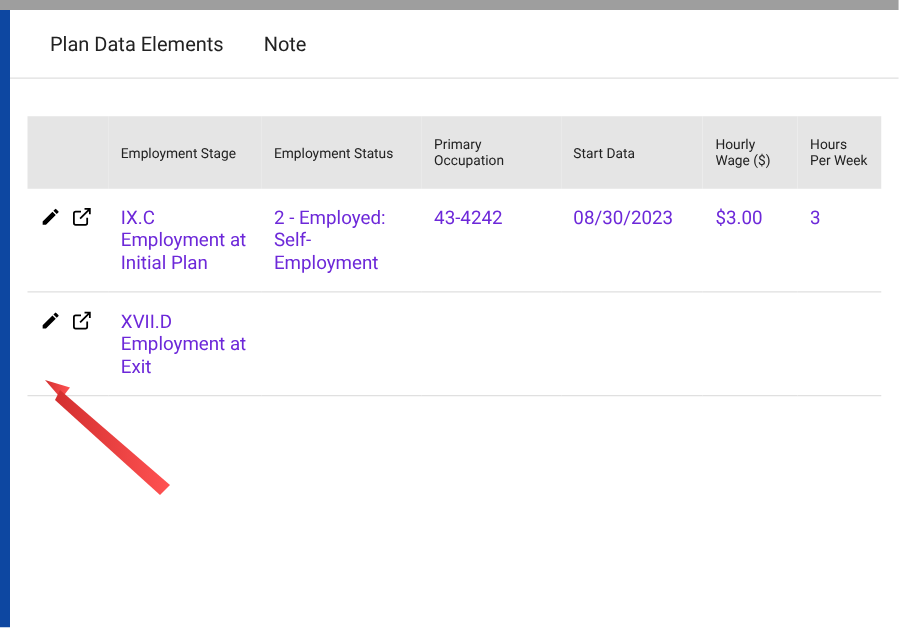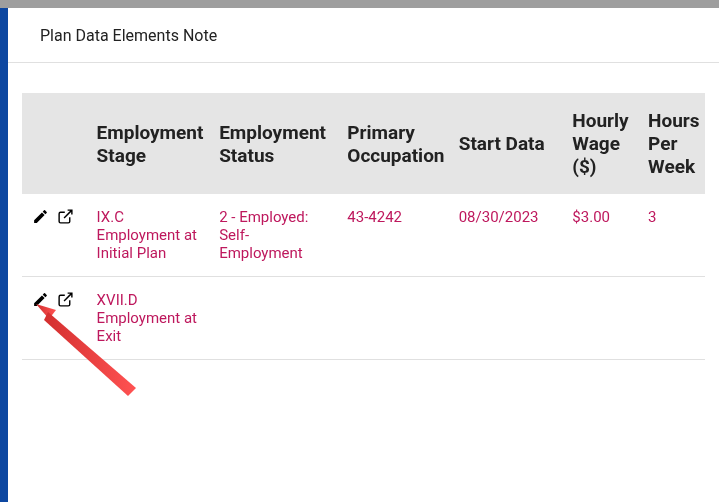--- a/index.html
+++ b/index.html
@@ -22,20 +22,21 @@
     top: 8px;
     bottom: 0;
     width: 8px;
     background: #0d47a1;
   }
   .content {
     margin-left: 8px;
   }
   .tabs {
     display: flex;
+    gap: 28px;
     padding: 18px 30px 0 30px;
     border-bottom: 1px solid #e0e0e0;
     margin-bottom: 30px;
   }
   .tab {
     padding: 0 2px 14px 2px;
     font-size: 16px;
     color: #222;
     cursor: pointer;
     border-bottom: 3px solid transparent;
@@ -48,29 +49,29 @@
     padding: 0 14px;
   }
   table {
     width: 100%;
     border-collapse: collapse;
     table-layout: fixed;
   }
   thead th {
     background: #e5e5e5;
     text-align: left;
-    font-weight: 700;
-    font-size: 19px;
+    font-weight: 400;
+    font-size: 11px;
     color: #222;
     padding: 16px 10px;
     vertical-align: middle;
   }
   tbody td {
     font-size: 15px;
-    color: #be185d;
+    color: #6d28d9;
     padding: 14px 10px;
     vertical-align: top;
     border-bottom: 1px solid #e0e0e0;
   }
   .col-actions { width: 58px; }
   .col-stage { width: 110px; }
   .col-status { width: 115px; }
   .col-occ { width: 100px; }
   .col-date { width: 102px; }
   .col-wage { width: 68px; }

